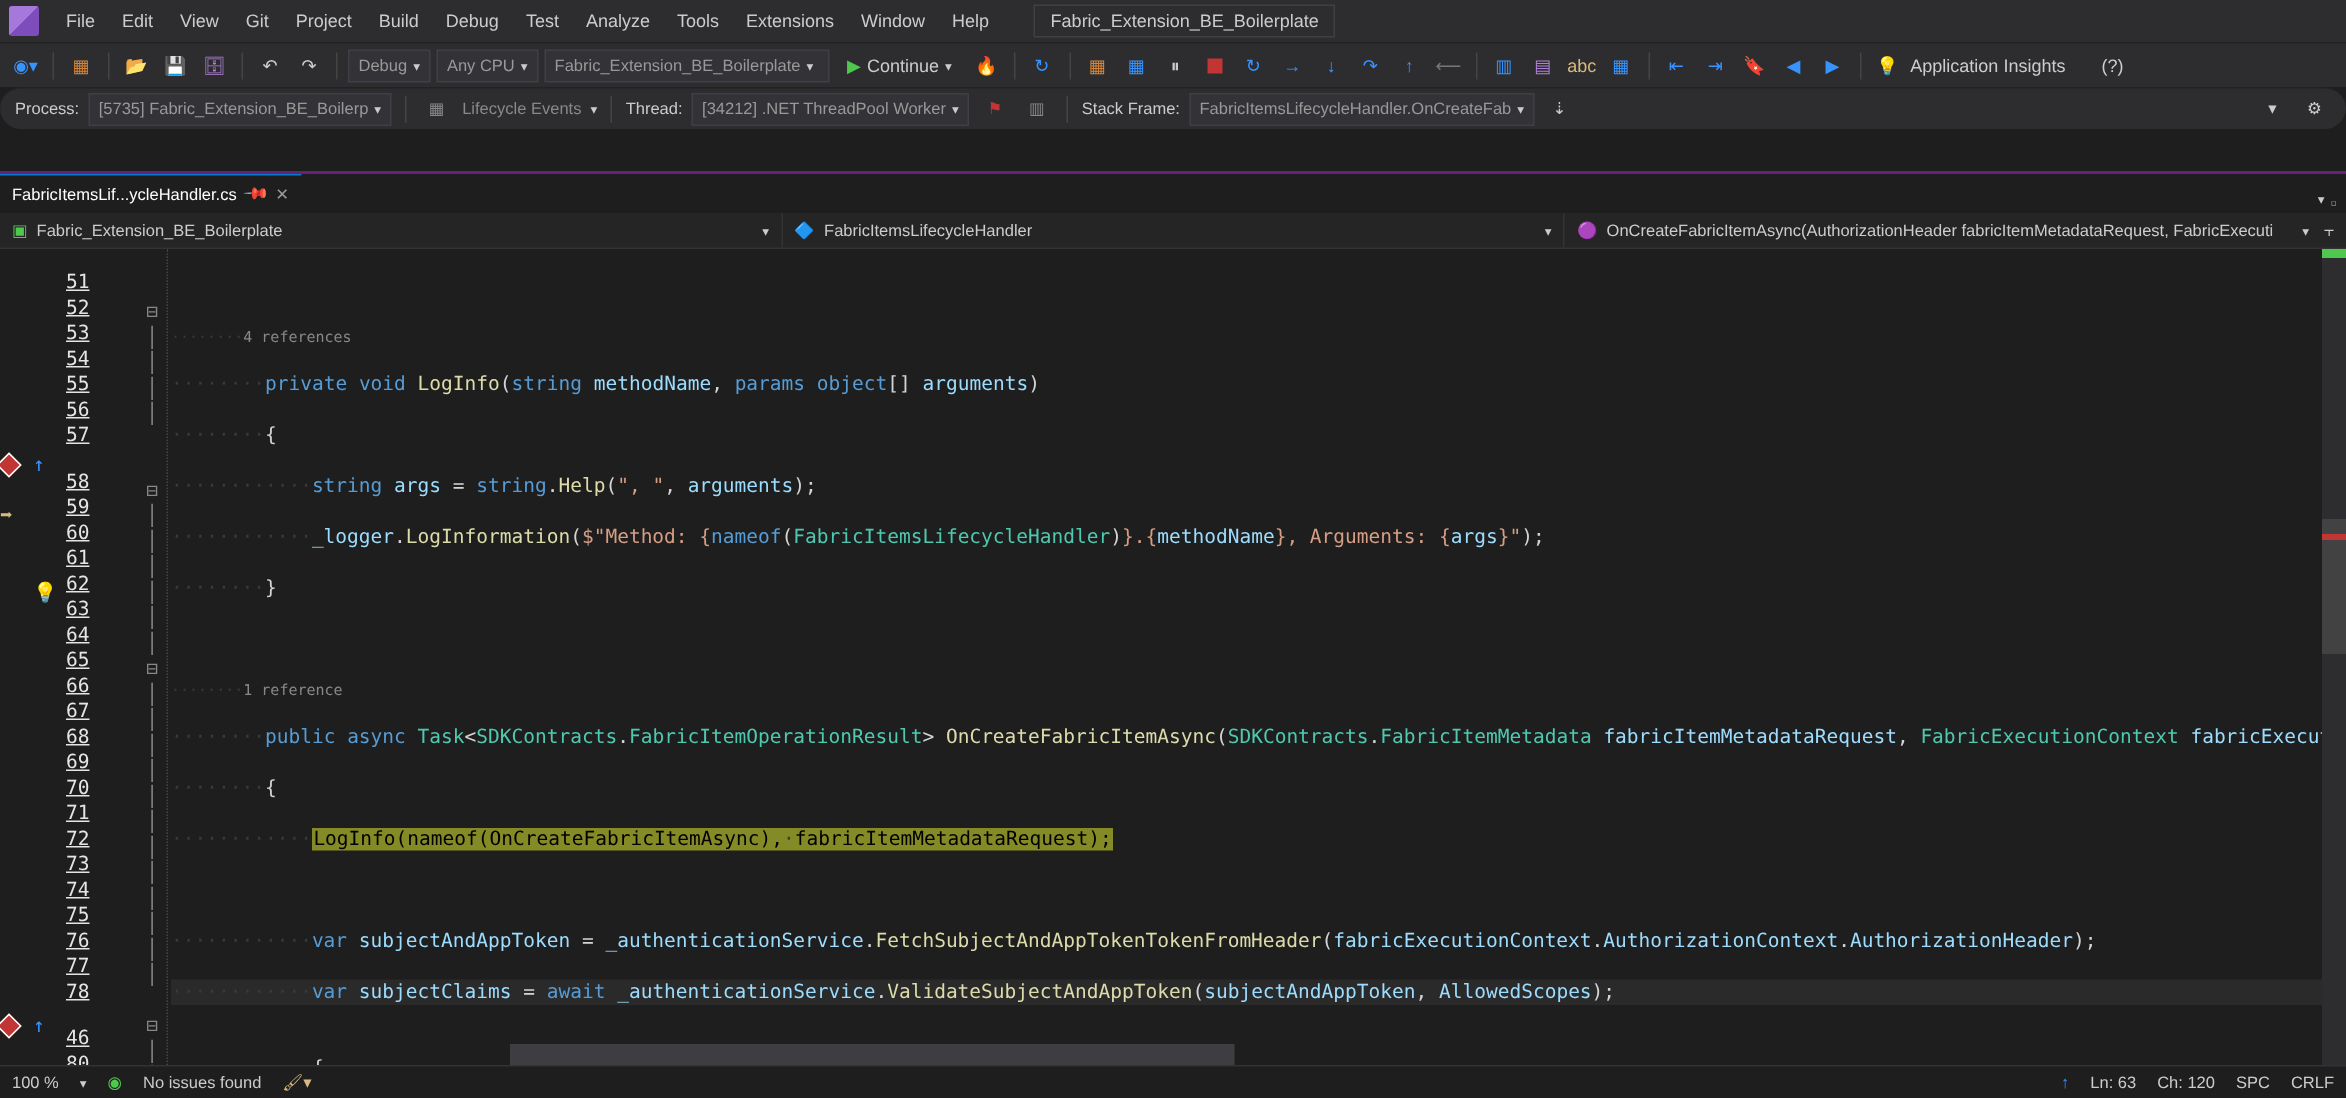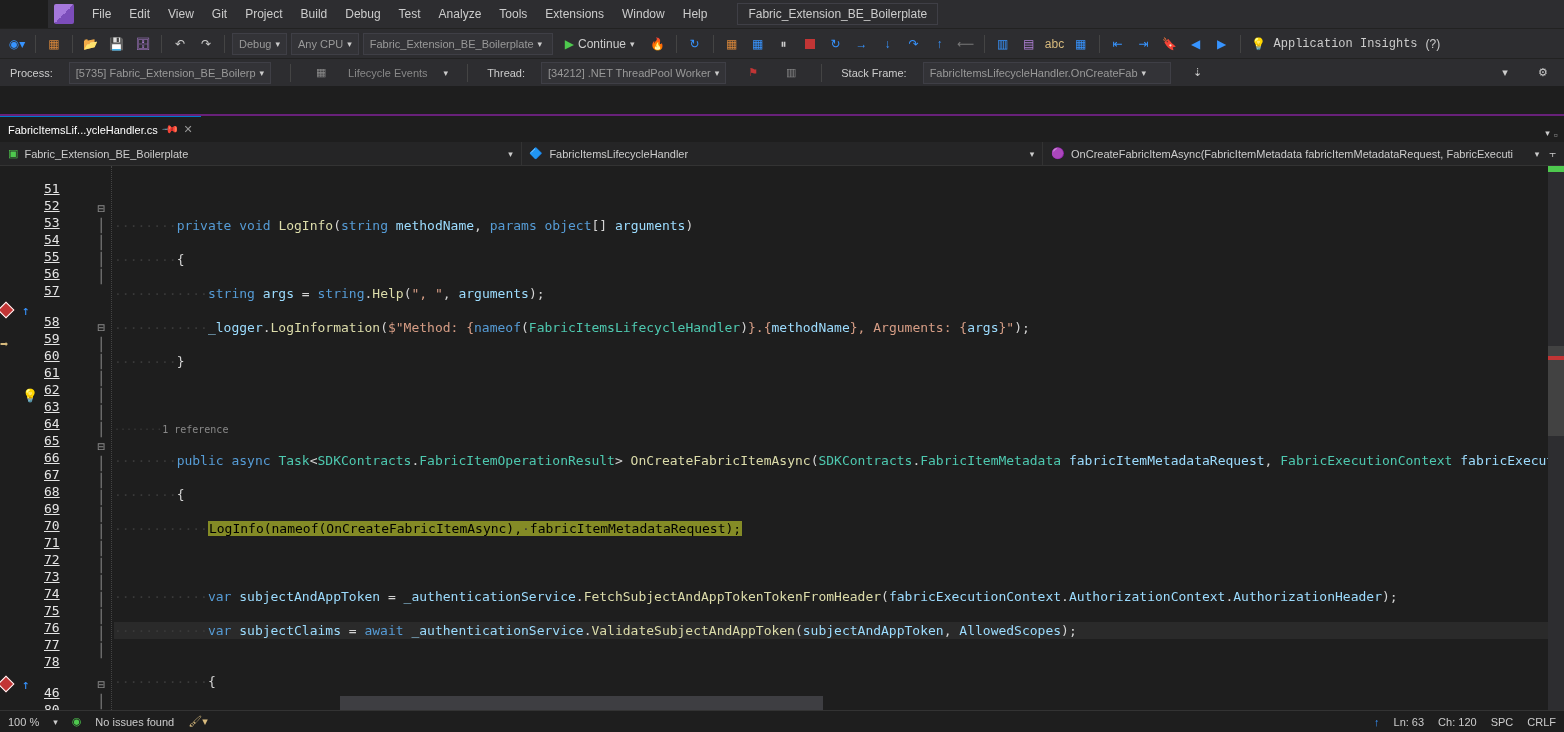--- a/index.html
+++ b/index.html
@@ -1,30 +1,30 @@
 <!DOCTYPE html>
 <html><head>
 <meta charset="utf-8">
 <style>
 * { margin:0; padding:0; box-sizing:border-box; }
 body { background:#1e1e1e; color:#ccc; font-family:"Segoe UI",sans-serif; font-size:12px; overflow:hidden; width:1564px; height:732px; }
-.menubar { background:#2d2d30; height:28px; display:flex; align-items:center; padding:0 6px; gap:2px;margin-left:48px; }
+.menubar { background:#2d2d30; height:28px; display:flex; align-items:center; padding:0 6px; gap:2px; }
 .vs-logo { width:20px; height:20px; background:linear-gradient(135deg,#a578dc 50%,#7c4dbb 50%); margin-right:8px; border-radius:2px; }
 .menu-item { padding:4px 8px; color:#ccc; cursor:pointer; }
 .search-box { background:#333337; border:1px solid #3f3f46; height:22px; width:210px; margin-left:20px; display:flex; align-items:center; padding:0 6px; color:#999; }
 .search-box .mag { margin-left:auto; }
 .app-title { background:#2d2d30; color:#ccc; padding:0 10px; margin-left:20px; height:22px; display:flex; align-items:center; border:1px solid #3f3f46;}
 .toolbar { background:#2d2d30; height:30px; display:flex; align-items:center; padding:0 6px; gap:4px; border-top:1px solid #222; }
 .tb-btn { width:22px; height:22px; display:flex; align-items:center; justify-content:center; color:#ccc; border-radius:2px; }
 .tb-sep { width:1px; height:18px; background:#444; margin:0 3px; }
 .combo { background:#333337; border:1px solid #3f3f46; height:22px; padding:0 6px; color:#999; display:flex; align-items:center; gap:4px; font-size:11px; }
 .continue-btn { display:flex; align-items:center; gap:4px; color:#ccc; padding:0 8px; height:22px; }
 .play { color:#4ec94e; }
 .stop-sq { width:10px; height:10px; background:#c23535; }
-.debugbar { background:#2d2d30; height:28px; display:flex; align-items:center; padding:12px 10px; gap:16px; border-top:1px solid #222; font-size:11px; color:#ccc;}
+.debugbar { background:#2d2d30; height:28px; display:flex; align-items:center; padding:12px 10px; gap:6px; border-top:1px solid #222; font-size:11px; color:#ccc;border-radius:14px;}
 .debugbar .combo { min-width:180px; }
 .tabs-row { background:#1e1e1e; height:28px; display:flex; align-items:flex-end; border-top:2px solid #68217a; position:relative;margin-top:28px;}
 .filetab { background:#1e1e1e; border-top:1px solid #007acc; height:26px; display:flex; align-items:center; padding:0 8px; gap:6px; color:#fff; font-size:11px; }
 .filetab .close { color:#999; }
 .navbar { background:#252526; height:24px; display:flex; align-items:center; border-bottom:1px solid #333; font-size:11px; }
 .navcell { flex:1; padding:0 8px; display:flex; align-items:center; gap:6px; color:#ccc; border-right:1px solid #333; height:100%;}
 .navcell.last { flex:1; border-right:none;}
 .cube-icon { color:#b180d7; }
 .editor { display:grid; grid-template-columns:22px 22px 48px 20px 1fr 16px; height:560px; background:#1e1e1e; font-family:Consolas,monospace; font-size:13px; line-height:17px; }
 .glyph-col,.break-col { background:#1e1e1e; }
@@ -118,21 +118,21 @@
   <div class="tb-btn" style="color:#d7ba7d;">abc</div>
   <div class="tb-btn blue">▦</div>
   <div class="tb-sep"></div>
   <div class="tb-btn blue">⇤</div>
   <div class="tb-btn blue">⇥</div>
   <div class="tb-btn">🔖</div>
   <div class="tb-btn blue">◀</div>
   <div class="tb-btn blue">▶</div>
   <div class="tb-sep"></div>
   <div class="tb-btn" style="color:#d7ba7d;">💡</div>
-  <span style="margin-right:4px;font-family:Liberation Mono, monospace;">Application Insights</span>
+  <span style="margin-right:20px;">Application Insights</span>
   <span>(?)</span>
 </div>
 
 <div class="debugbar">
   <span>Process:</span>
   <div class="combo">
       <span>[5735] Fabric_Extension_BE_Boilerp</span>
       <span class="chev">▾</span>
     </div>
   <div class="tb-sep"></div>
@@ -142,21 +142,21 @@
   <div class="tb-sep"></div>
   <span>Thread:</span>
   <div class="combo">
       <span>[34212] .NET ThreadPool Worker</span>
       <span class="chev">▾</span>
     </div>
   <div class="tb-btn" style="color:#c23535;">⚑</div>
   <div class="tb-btn" style="color:#888;">▥</div>
   <div class="tb-sep"></div>
   <span>Stack Frame:</span>
-  <div class="combo" style="width:248px;">
+  <div class="combo" style="width:230px;">
       <span>FabricItemsLifecycleHandler.OnCreateFab</span>
       <span class="chev">▾</span>
     </div>
   <div class="tb-btn">⇣</div>
   <div style="margin-left:auto" class="tb-btn">▾</div>
   <div class="tb-btn">⚙</div>
 </div>
 
 <div class="tabs-row">
   <div class="filetab">
@@ -176,21 +176,21 @@
     <span>Fabric_Extension_BE_Boilerplate</span>
     <span class="chev" style="margin-left:auto;">▾</span>
   </div>
   <div class="navcell">
     <span class="cube-icon">🔷</span>
     <span>FabricItemsLifecycleHandler</span>
     <span class="chev" style="margin-left:auto;">▾</span>
   </div>
   <div class="navcell last">
     <span class="cube-icon">🟣</span>
-    <span>OnCreateFabricItemAsync(FabricItemMetadata fabricItemMetadataRequest, FabricExecuti</span>
+    <span>OnCreateFabricItemAsync(AuthorizationHeader fabricItemMetadataRequest, FabricExecuti</span>
     <span class="chev" style="margin-left:auto;">▾</span>
     <span style="margin-left:4px;">⫟</span>
   </div>
 </div>
 
 <div class="editor">
 
   <div class="glyph-col">
     <div class="ln"></div>
       <div class="ln"></div>
@@ -335,20 +335,21 @@
       <div class="ln">│</div>
       <div class="ln"></div>
     <div class="ln">⊟</div>
     <div class="ln">│</div>
       <div class="ln">│</div>
       <div class="ln">│</div>
   </div>
 
   <div class="code-col">
 <div class="ln"></div>
+<div class="ln codelens"><span class="ws">········</span><span>4 references</span></div>
 <div class="ln"><span class="ws">········</span><span class="kw">private</span> <span class="kw">void</span> <span class="method">LogInfo</span><span class="punct">(</span><span class="kw">string</span> <span class="param">methodName</span><span class="punct">,</span> <span class="kw">params</span> <span class="kw">object</span><span class="punct">[]</span> <span class="param">arguments</span><span class="punct">)</span></div>
 <div class="ln"><span class="ws">········</span><span class="punct">{</span></div>
 <div class="ln"><span class="ws">············</span><span class="kw">string</span> <span class="param">args</span> <span class="punct">=</span> <span class="kw">string</span><span class="punct">.</span><span class="method">Help</span><span class="punct">(</span><span class="str">", "</span><span class="punct">,</span> <span class="param">arguments</span><span class="punct">);</span></div>
 <div class="ln"><span class="ws">············</span><span class="param">_logger</span><span class="punct">.</span><span class="method">LogInformation</span><span class="punct">(</span><span class="str">$"Method: {</span><span class="kw">nameof</span><span class="punct">(</span><span class="type">FabricItemsLifecycleHandler</span><span class="punct">)</span><span class="str">}.{</span><span class="param">methodName</span><span class="str">}, Arguments: {</span><span class="param">args</span><span class="str">}"</span><span class="punct">);</span></div>
 <div class="ln"><span class="ws">········</span><span class="punct">}</span></div>
 <div class="ln"></div>
 <div class="ln codelens"><span class="ws">········</span><span>1 reference</span></div>
 <div class="ln"><span class="ws">········</span><span class="kw">public</span> <span class="kw">async</span> <span class="type">Task</span><span class="punct">&lt;</span><span class="type">SDKContracts</span><span class="punct">.</span><span class="type">FabricItemOperationResult</span><span class="punct">&gt;</span> <span class="method">OnCreateFabricItemAsync</span><span class="punct">(</span><span class="type">SDKContracts</span><span class="punct">.</span><span class="type">FabricItemMetadata</span> <span class="param">fabricItemMetadataRequest</span><span class="punct">,</span> <span class="type">FabricExecutionContext</span> <span class="param">fabricExecutionCon</span></div>
 <div class="ln"><span class="ws">········</span><span class="punct">{</span></div>
 <div class="ln"><span class="ws">············</span><span class="call-highlight"><span class="method">LogInfo</span><span class="punct">(</span><span class="kw">nameof</span><span class="punct">(</span><span class="method">OnCreateFabricItemAsync</span><span class="punct">),</span><span class="ws">·</span><span class="param">fabricItemMetadataRequest</span><span class="punct">);</span></span></div>

